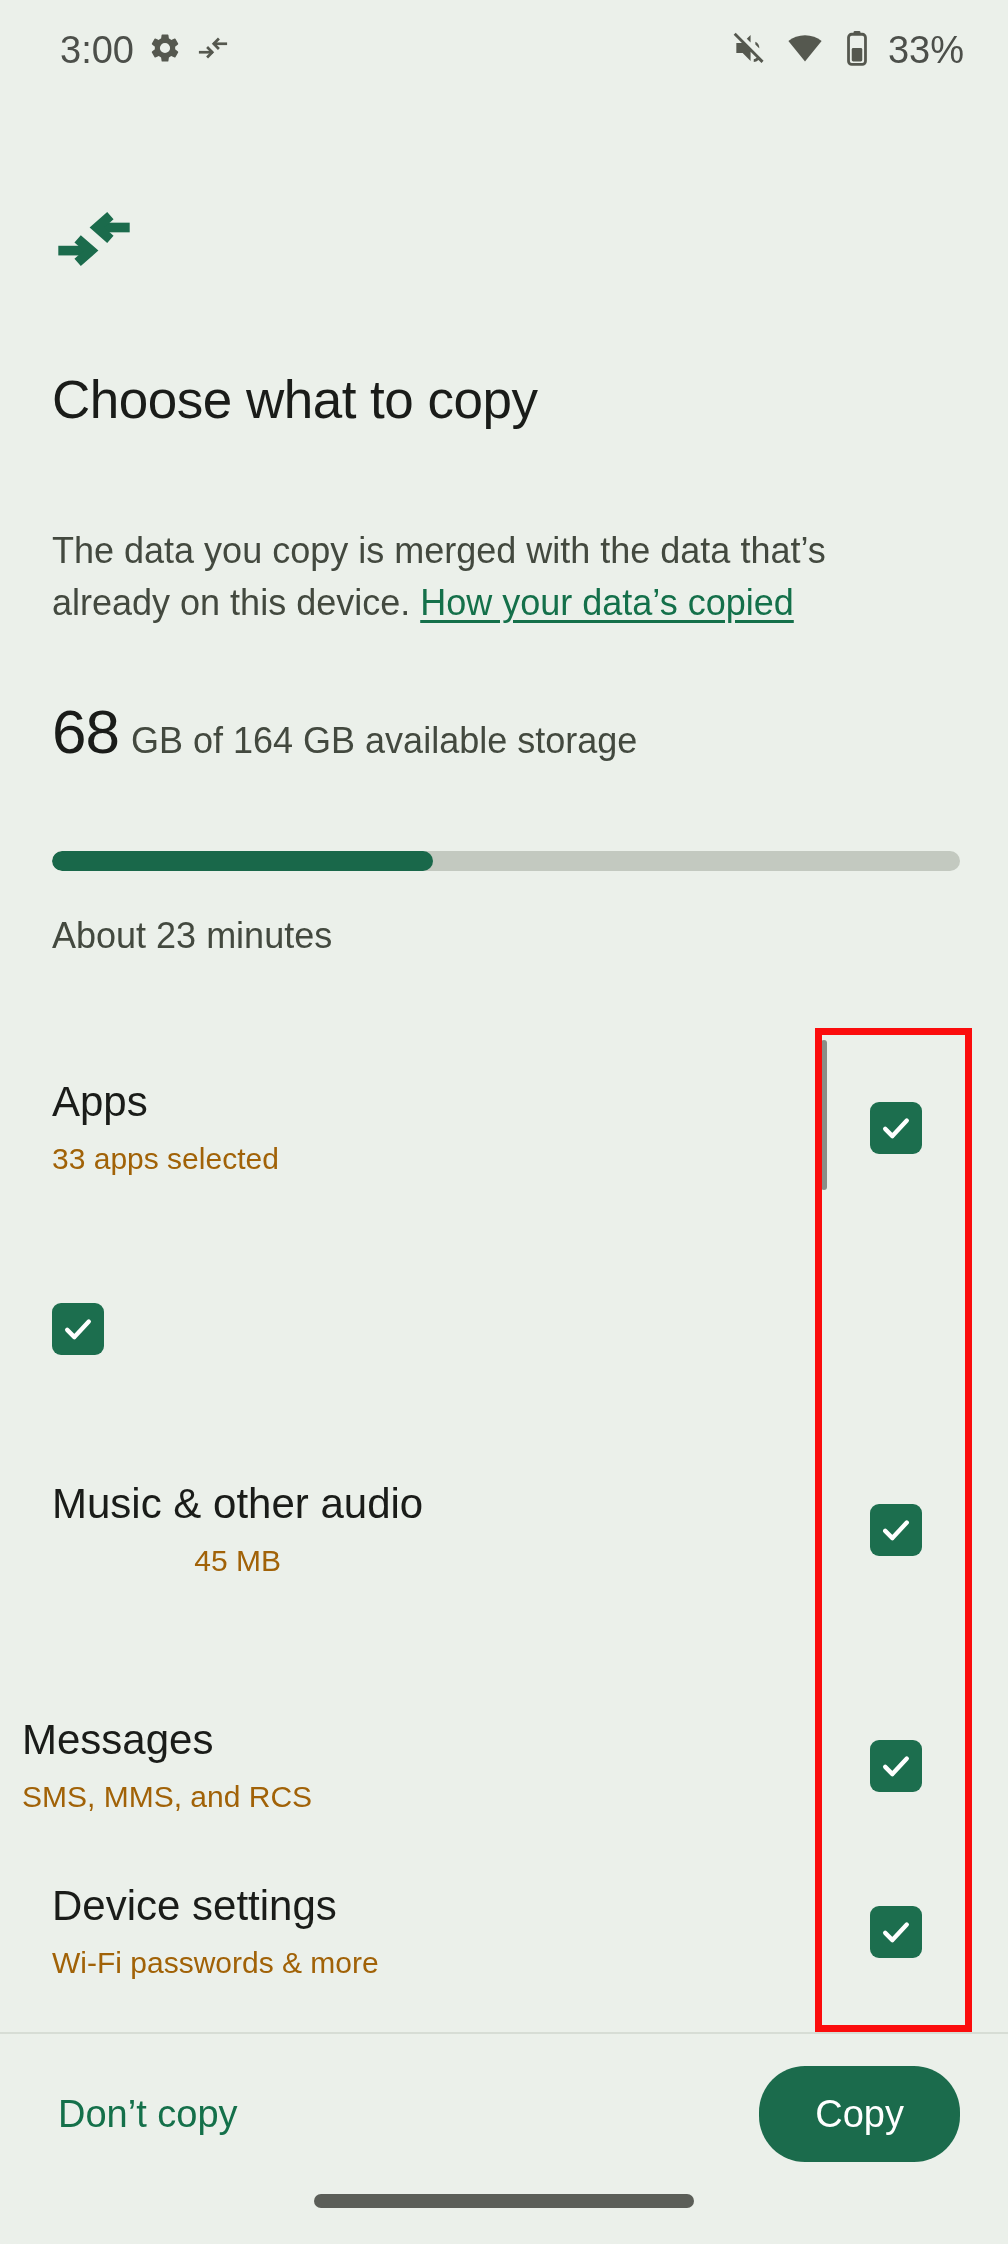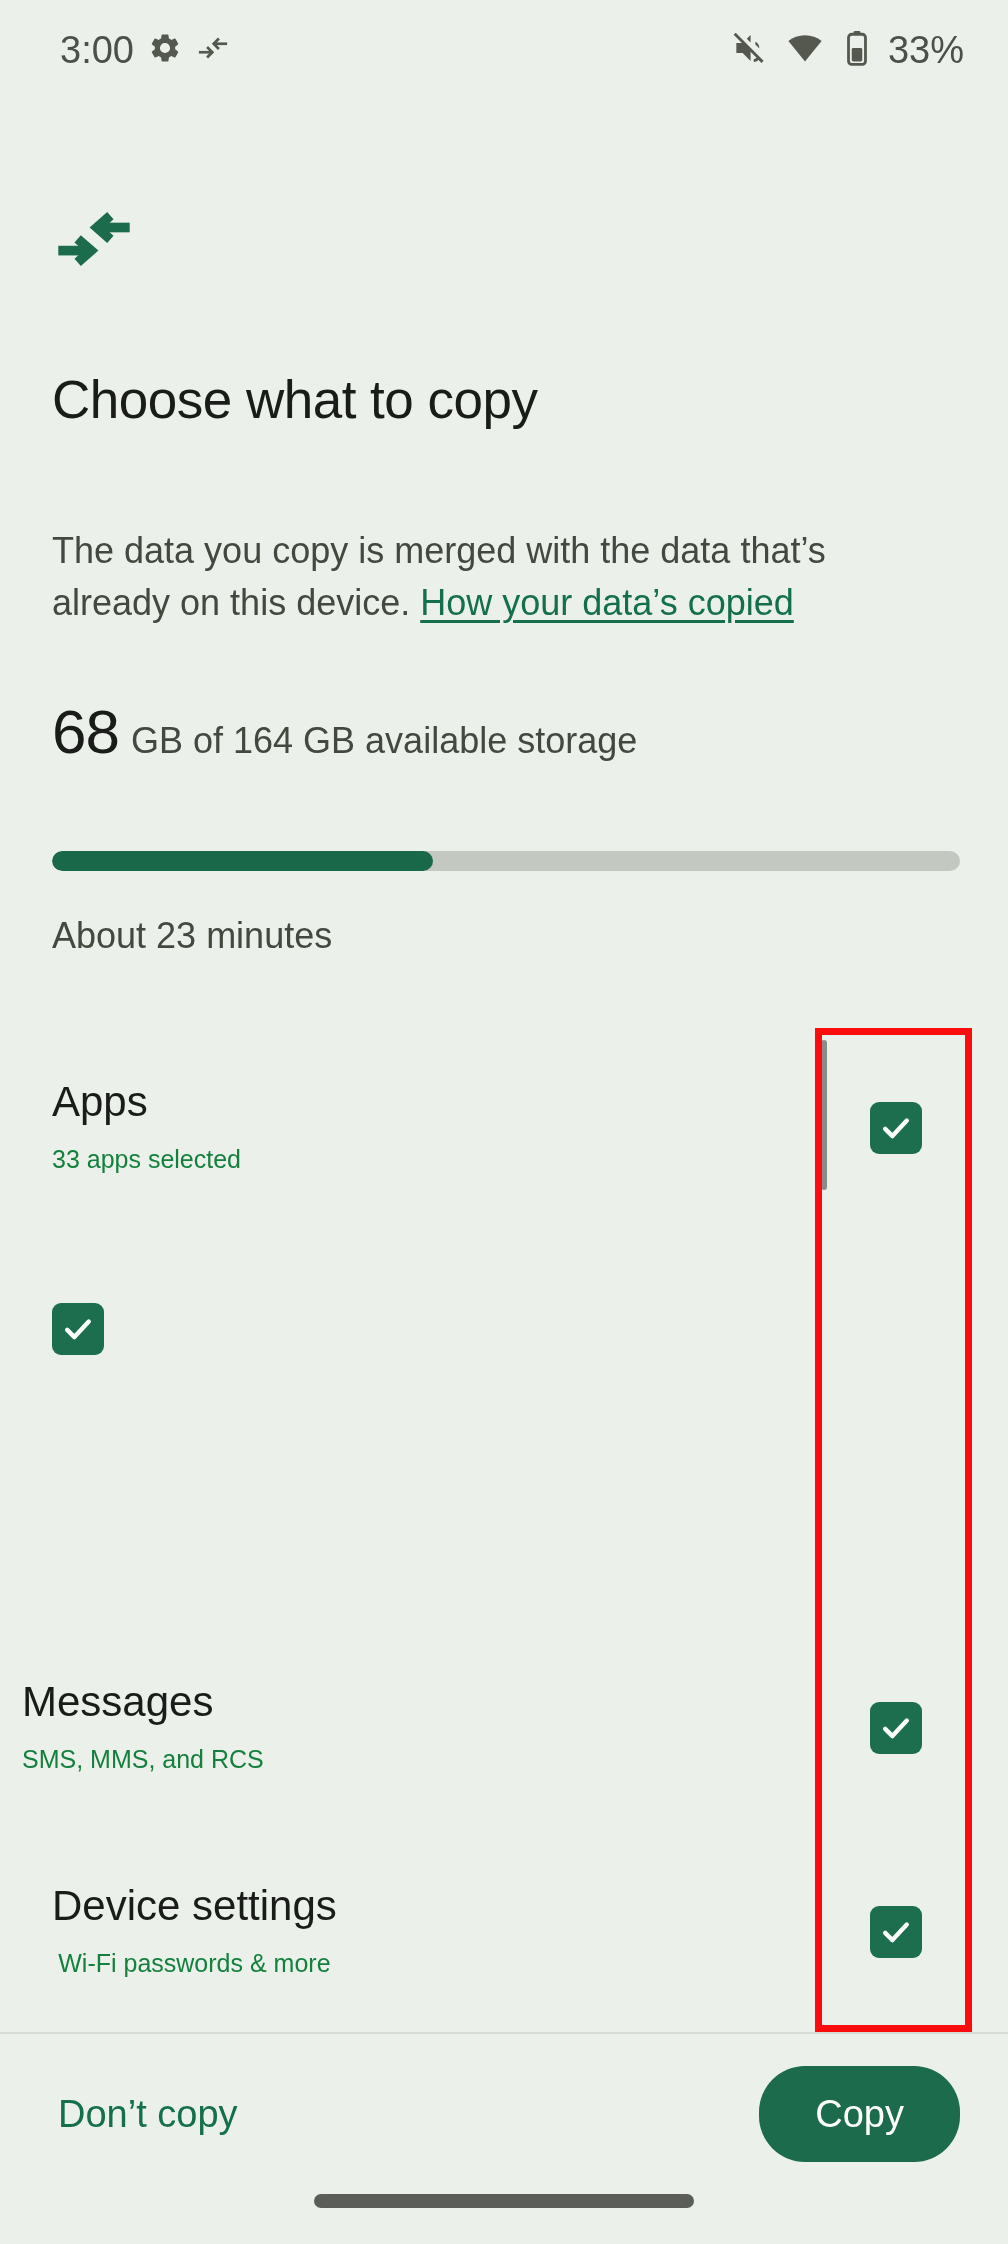--- a/index.html
+++ b/index.html
@@ -150,22 +150,22 @@
     padding: 0 52px 0 52px;
     gap: 31px;
   }
   .row-text { display: flex; flex-direction: column; gap: 14px; }
   .row-title {
     font-size: 42px;
     color: #1a1c19;
     line-height: 48px;
   }
   .row-subtitle {
-    font-size: 25px;
-    color: #15803d;
+    font-size: 30px;
+    color: #a16207;
     line-height: 38px;
     text-align: center;
   }
   .checkbox {
     width: 52px;
     height: 52px;
     border-radius: 9px;
     background: #1c6e4e;
     display: flex;
     align-items: center;
@@ -336,21 +336,32 @@
           </svg>
         </div>
       </div>
       <div class="list-row" style="top: 200.8px; height: 200.8px;">
         <div class="checkbox">
           <svg width="36" height="36" viewBox="0 0 24 24">
             <path d="M4.8 12.6 L9.6 17.4 L19.2 7.0" stroke="#ffffff" stroke-width="2.9" fill="none" stroke-linecap="round" stroke-linejoin="round"></path>
           </svg>
         </div>
       </div>
-      <div class="list-row" style="top: 600px; height: 200.8px; padding-left: 22px;">
+      <div class="list-row" style="top: 401.6px; height: 200.8px;">
+        <div class="row-text">
+          <div class="row-title">Music &amp; other audio</div>
+          <div class="row-subtitle">45 MB</div>
+        </div>
+        <div class="checkbox">
+          <svg width="36" height="36" viewBox="0 0 24 24">
+            <path d="M4.8 12.6 L9.6 17.4 L19.2 7.0" stroke="#ffffff" stroke-width="2.9" fill="none" stroke-linecap="round" stroke-linejoin="round"></path>
+          </svg>
+        </div>
+      </div>
+      <div class="list-row" style="top: 638px; height: 200.8px; padding-left: 22px;">
         <div class="row-text">
           <div class="row-title">Messages</div>
           <div class="row-subtitle">SMS, MMS, and RCS</div>
         </div>
         <div class="checkbox">
           <svg width="36" height="36" viewBox="0 0 24 24">
             <path d="M4.8 12.6 L9.6 17.4 L19.2 7.0" stroke="#ffffff" stroke-width="2.9" fill="none" stroke-linecap="round" stroke-linejoin="round"></path>
           </svg>
         </div>
       </div>

